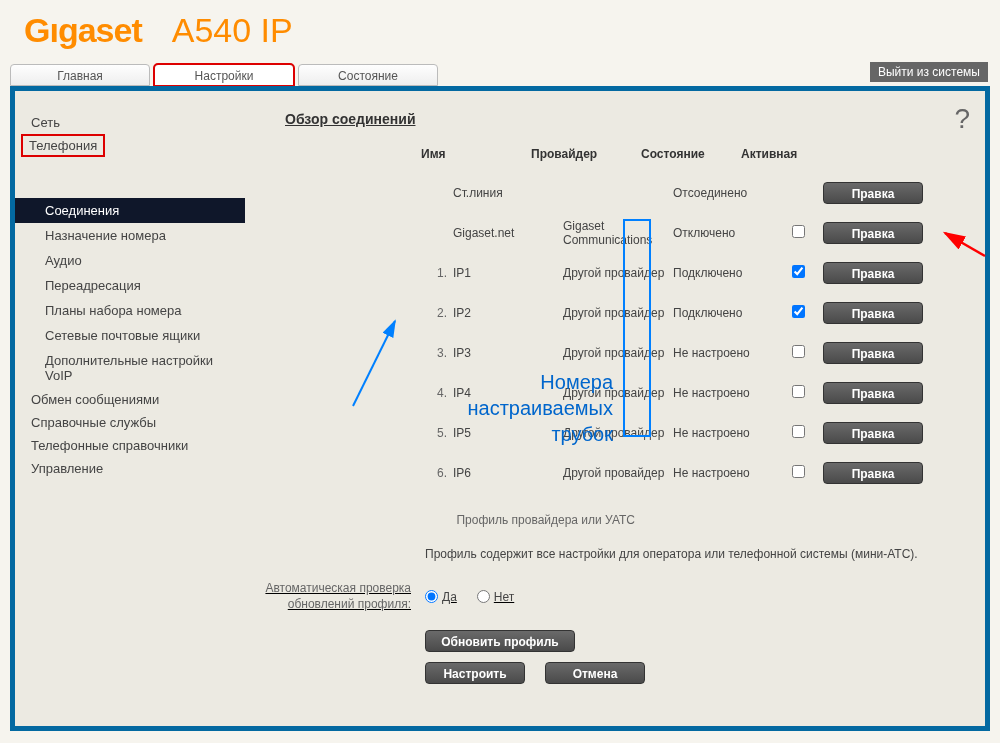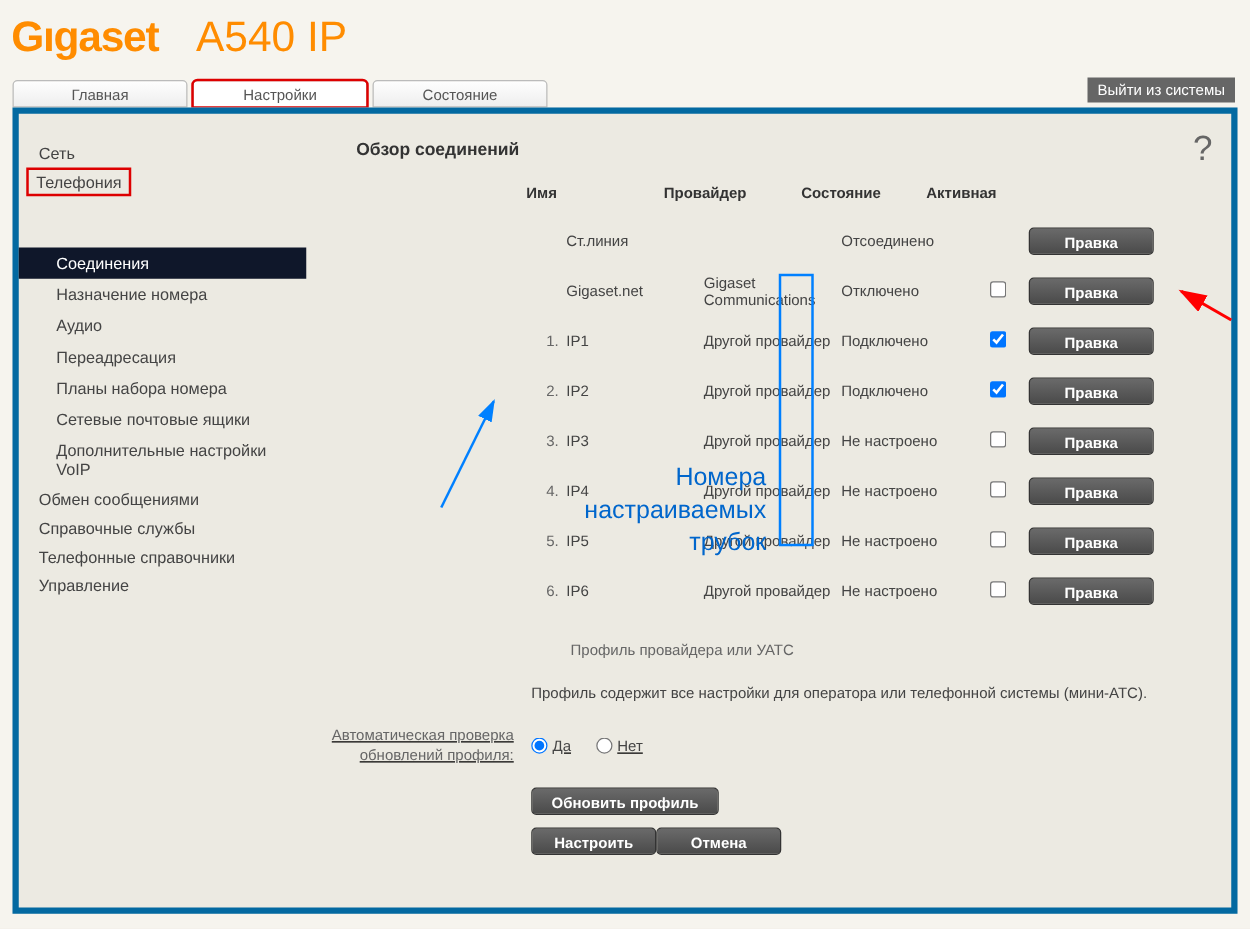--- a/index.html
+++ b/index.html
@@ -8,21 +8,21 @@
     background: #f6f4ee;
     width: 1000px;
     height: 743px;
     overflow: hidden;
     position: relative;
   }
   .header {
     height: 60px;
     display: flex;
     align-items: center;
-    padding-left: 9px;
+    padding-left: 24px;
     gap: 30px;
   }
   .brand { color: #ff8c00; font-size: 34px; font-weight: 600; letter-spacing: -1px; }
   .model { color: #ff8c00; font-size: 34px; font-weight: 400; }
   .tabs-row {
     display: flex;
     align-items: flex-end;
     padding: 0 10px;
     position: relative;
     height: 26px;
@@ -76,21 +76,21 @@
   .side-item.active {
     background: #0f172a;
     color: #fff;
     margin-top: 41px;
   }
   .content {
     flex: 1;
     padding: 20px 20px 10px 0;
     position: relative;
   }
-  .page-title { font-weight: 700; font-size: 14px; color: #333; margin-bottom: 20px; margin-left: 40px; }
+  .page-title { font-weight: 700; font-size: 14px; color: #333; margin-bottom: 20px; margin-left: 40px; text-decoration: underline; }
   .help-icon { position: absolute; right: 15px; top: 12px; font-size: 28px; color: #666; cursor: pointer; }
   .conn-table { margin-left: 150px; }
   .thead { display: flex; font-weight: 700; font-size: 12px; color: #333; padding-bottom: 12px; }
   .col-name { width: 110px; }
   .col-prov { width: 110px; }
   .col-status { width: 100px; }
   .col-act { width: 50px; text-align: center; }
   .col-btn { width: 110px; }
   .row { display: flex; align-items: center; font-size: 12px; color: #444; min-height: 40px; justify-content: center; }
   .num-col-wrap { width: 26px; text-align: right; padding-right: 6px; font-size: 12px; color: #666; }
@@ -141,21 +141,21 @@
     font-size: 12px;
     color: #444;
     margin-left: 180px;
     width: 520px;
     margin-bottom: 20px;
   }
   .form-row { display: flex; margin-bottom: 18px; text-decoration: underline; }
   .form-lbl { width: 180px; font-size: 12px; color: #666; text-align: right; padding-right: 14px; line-height: 1.3; }
   .radios { display: flex; gap: 20px; font-size: 12px; color: #444; align-items:center; }
   .radios label { display:flex; align-items:center; gap:4px; }
-  .bottom-btns { margin-left: 180px; display: flex; margin-top: 10px; }
+  .bottom-btns { margin-left: 180px; display: flex; gap: 20px; margin-top: 10px; }
   svg.arrow { position: absolute; pointer-events: none; }
 </style>
 </head>
 <body>
 
 <div class="header">
   <span class="brand">Gıgaset</span>
   <span class="model">A540 IP</span>
 </div>
 

